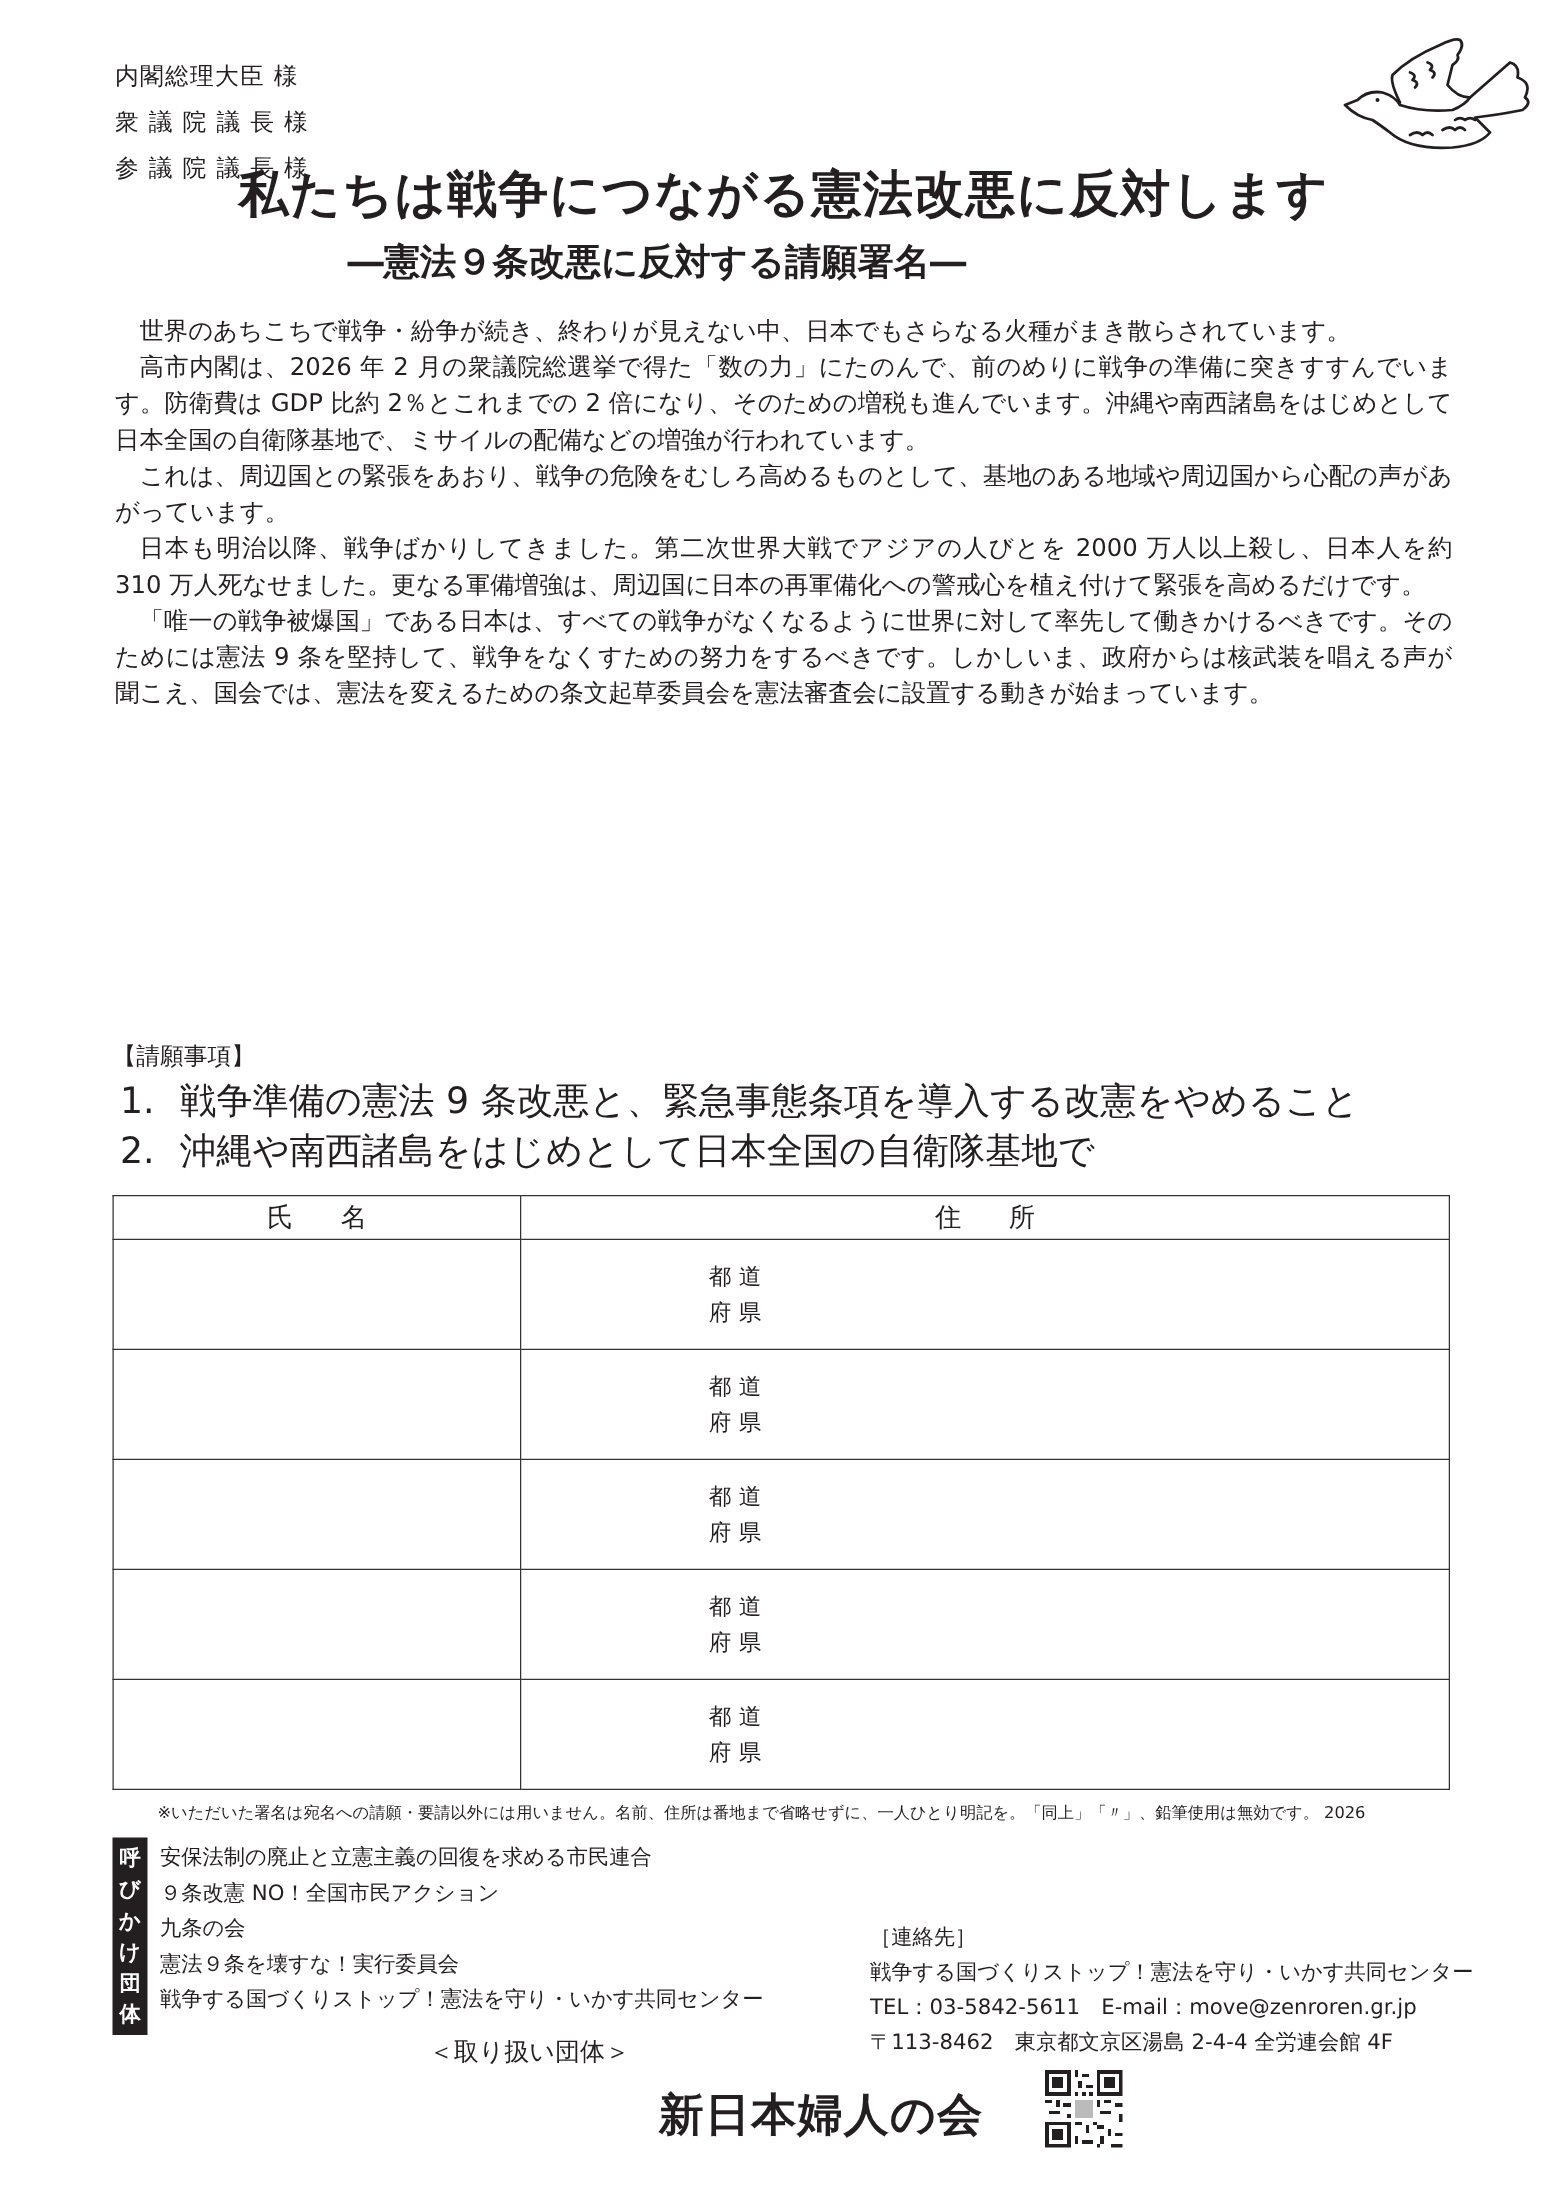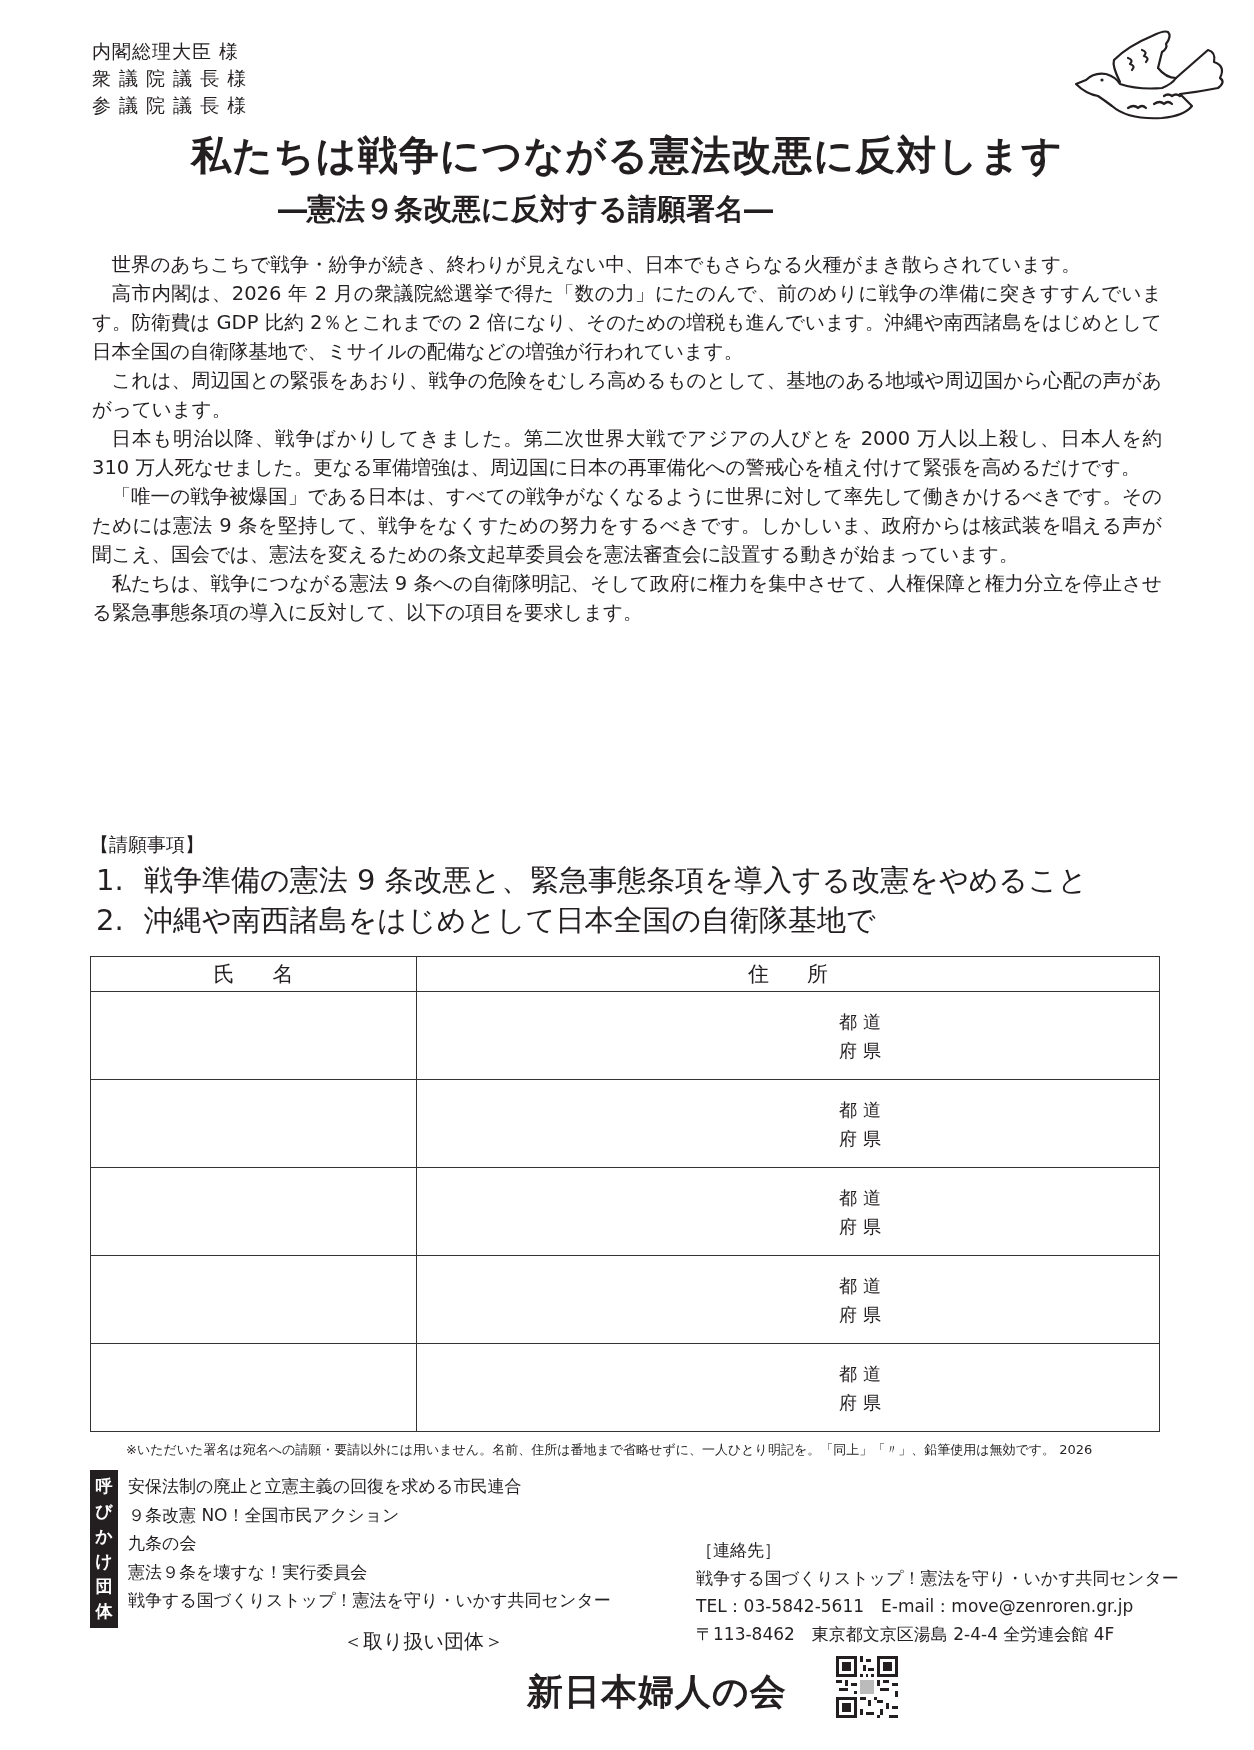--- a/index.html
+++ b/index.html
@@ -2,37 +2,37 @@
 <html><head>
 <meta charset="utf-8">
 <style>
   html, body { margin: 0; padding: 0; background: #ffffff; }
   body {
     width: 1254px; height: 1750px; position: relative; overflow: hidden;
     font-family: "DejaVu Sans", "Liberation Sans", sans-serif; color: #231f20;
   }
   .abs { position: absolute; }
   .addressees { left: 92px; top: 38px; font-size: 19px; line-height: 27px; }
-  .addressees div { white-space: nowrap; letter-spacing: 1px; }
+  .addressees div { white-space: nowrap; letter-spacing: 1px; margin-top: 10px; }
   .dove { left: 1068px; top: 22px; width: 176px; height: 110px; }
 
   .title { left: 0; width: 1254px; top: 128px; text-align: center; font-size: 40px; font-weight: bold; letter-spacing: 1px; }
   .subtitle { left: 0; width: 1051px; top: 190px; text-align: center; font-size: 29px; font-weight: bold; }
 
   .body-text { left: 92px; top: 250px; width: 1070px; font-size: 19.5px; line-height: 29px; }
   .body-text p { margin: 0; text-indent: 1em; text-align: justify; }
 
   .demands-heading { left: 90px; top: 832px; font-size: 19px; }
   .demands { left: 96px; top: 860px; font-size: 29px; line-height: 40px; }
   .demands .item { white-space: nowrap; }
   .demands .num { display: inline-block; width: 48px; }
 
   table.signatures {
     position: absolute; left: 90px; top: 956px; width: 1070px;
-    border-collapse: collapse; border: 1.5px solid #333; text-align: center;
+    border-collapse: collapse; border: 1.5px solid #333;
   }
   table.signatures th, table.signatures td { border: 1.2px solid #333; padding: 0; }
   table.signatures th { height: 34px; font-size: 21px; font-weight: normal; letter-spacing: 38px; text-indent: 38px; }
   table.signatures th.name-col { width: 325px; }
   table.signatures td { height: 87px; vertical-align: middle; }
   .pref { padding-left: 150px; font-size: 18px; line-height: 29px; letter-spacing: 6px; }
 
   .note { left: 126px; top: 1441px; font-size: 13px; white-space: nowrap; }
 
   .org-tab {
@@ -73,21 +73,20 @@
 
 <div class="abs title">私たちは戦争につながる憲法改悪に反対します</div>
 <div class="abs subtitle">―憲法９条改悪に反対する請願署名―</div>
 
 <div class="abs body-text">
   <p>世界のあちこちで戦争・紛争が続き、終わりが見えない中、日本でもさらなる火種がまき散らされています。</p>
   <p>高市内閣は、2026 年 2 月の衆議院総選挙で得た「数の力」にたのんで、前のめりに戦争の準備に突きすすんでいます。防衛費は GDP 比約 2％とこれまでの 2 倍になり、そのための増税も進んでいます。沖縄や南西諸島をはじめとして日本全国の自衛隊基地で、ミサイルの配備などの増強が行われています。</p>
   <p>これは、周辺国との緊張をあおり、戦争の危険をむしろ高めるものとして、基地のある地域や周辺国から心配の声があがっています。</p>
   <p>日本も明治以降、戦争ばかりしてきました。第二次世界大戦でアジアの人びとを 2000 万人以上殺し、日本人を約 310 万人死なせました。更なる軍備増強は、周辺国に日本の再軍備化への警戒心を植え付けて緊張を高めるだけです。</p>
   <p>「唯一の戦争被爆国」である日本は、すべての戦争がなくなるように世界に対して率先して働きかけるべきです。そのためには憲法 9 条を堅持して、戦争をなくすための努力をするべきです。しかしいま、政府からは核武装を唱える声が聞こえ、国会では、憲法を変えるための条文起草委員会を憲法審査会に設置する動きが始まっています。</p>
-  <p>私たちは、戦争につながる憲法 9 条への自衛隊明記、そして政府に権力を集中させて、人権保障と権力分立を停止させる緊急事態条項の導入に反対して、以下の項目を要求します。</p>
 </div>
 
 <div class="abs demands-heading">【請願事項】</div>
 <div class="abs demands">
   <div class="item">
     <span class="num">1.</span><span>戦争準備の憲法 9 条改悪と、緊急事態条項を導入する改憲をやめること</span>
   </div>
   <div class="item">
     <span class="num">2.</span><span>沖縄や南西諸島をはじめとして日本全国の自衛隊基地で</span>
   </div>

